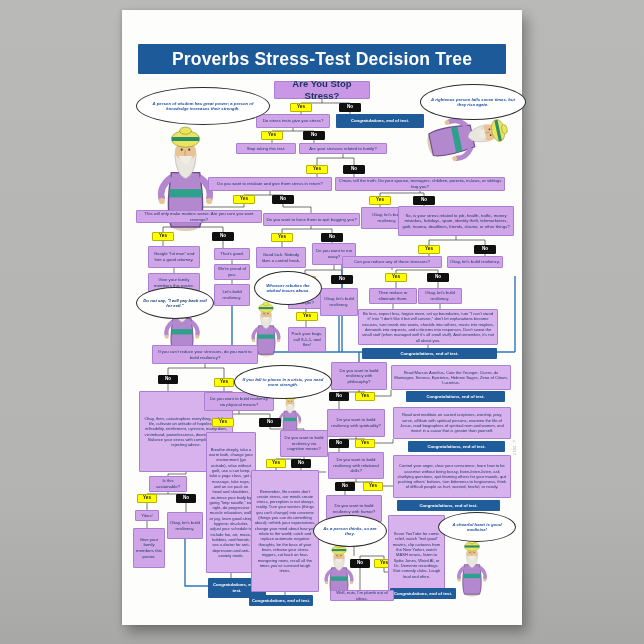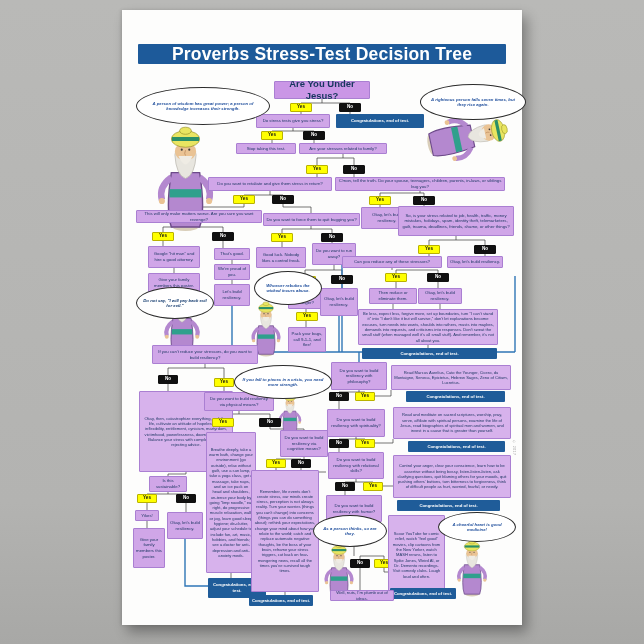--- a/index.html
+++ b/index.html
@@ -114,22 +114,22 @@
         <circle cx="33.2" cy="28.5" r="0.9" fill="#3a3a3a"></circle>
         <path d="M30 29 q-1.4 3 0 4.5" stroke="#c49465" stroke-width="0.8" fill="none"></path>
         <path d="M24 34 Q30 48 36 34" fill="#efece4"></path>
         <ellipse cx="30" cy="19.5" rx="12" ry="7" fill="#e9e561" stroke="#9a942b" stroke-width="0.6"></ellipse>
         <path d="M18.5 19.5 h23" stroke="#2a8f68" stroke-width="3.4"></path>
         <ellipse cx="30" cy="12.5" rx="5" ry="3" fill="#e9e561" stroke="#9a942b" stroke-width="0.6"></ellipse>
       </symbol>
     </defs>
   </svg>
 
-  <div class="node banner" style="left:16px;top:34px;width:368px;height:20px;">Proverbs Stress-Test Decision Tree</div>
-  <div class="node subtitle" style="left:152px;top:71px;width:96px;height:18px;">Are You Under Jesus?</div>
+  <div class="node banner" style="left:16px;top:34px;width:368px;height:30px;">Proverbs Stress-Test Decision Tree</div>
+  <div class="node subtitle" style="left:152px;top:71px;width:96px;height:18px;">Are You Stop Stress?</div>
 
   <div class="bubble" style="position:absolute;left:14px;top:77px;width:120px;height:30px;display:flex;align-items:center;text-align:center;">A person of wisdom has great power; a person of knowledge increases their strength.</div>
   <div class="bubble" style="position:absolute;left:298px;top:74px;width:92px;height:28px;display:flex;align-items:center;text-align:center;">A righteous person falls seven times, but they rise again.</div>
 
   <div class="char" style="left:26px;top:106px;width:75px;height:118px;"><svg width="75" height="118">
         <use href="#wiseman" width="75" height="118"></use>
       </svg></div>
   <div class="char" style="left:306px;top:96px;width:92px;height:92px;transform:rotate(78deg);"><svg width="60" height="92">
         <use href="#wiseman" width="60" height="92"></use>
       </svg></div>

